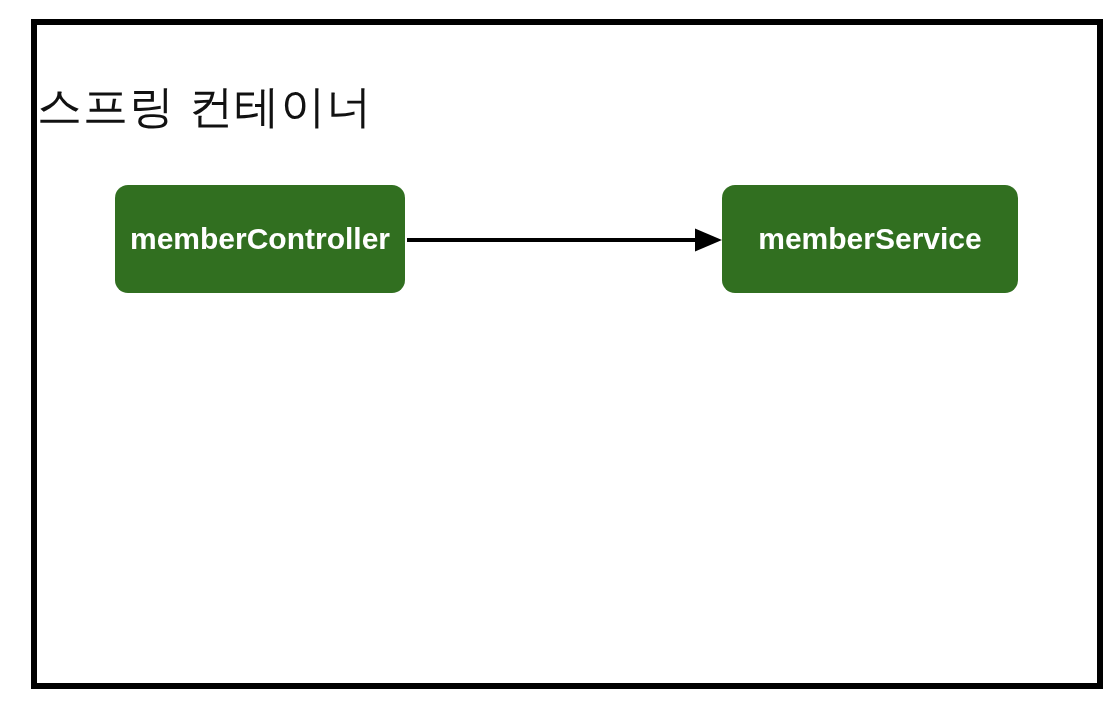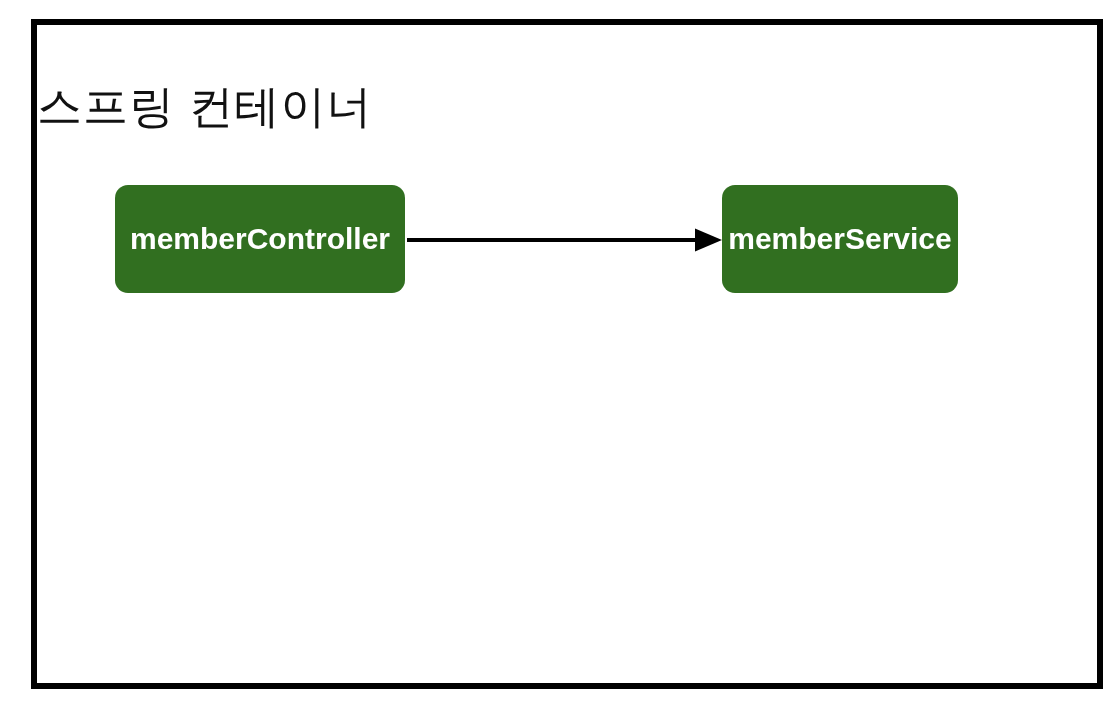--- a/index.html
+++ b/index.html
@@ -55,21 +55,21 @@
   }
 
   .node-label {
     color: var(--node-text, #ffffff);
     font-size: 30px;
     font-weight: 700;
     white-space: nowrap;
   }
 
   .node-controller { left: 78px;  top: 160px; }
-  .node-service    { left: 685px; top: 160px; width: 236px; }
+  .node-service    { left: 685px; top: 160px; width: 296px; }
 
   .edge-arrow {
     position: absolute;
     left: 367px;
     top: 193px;
     width: 320px;
     height: 44px;
     color: var(--arrow, #000000);
   }
 </style>

